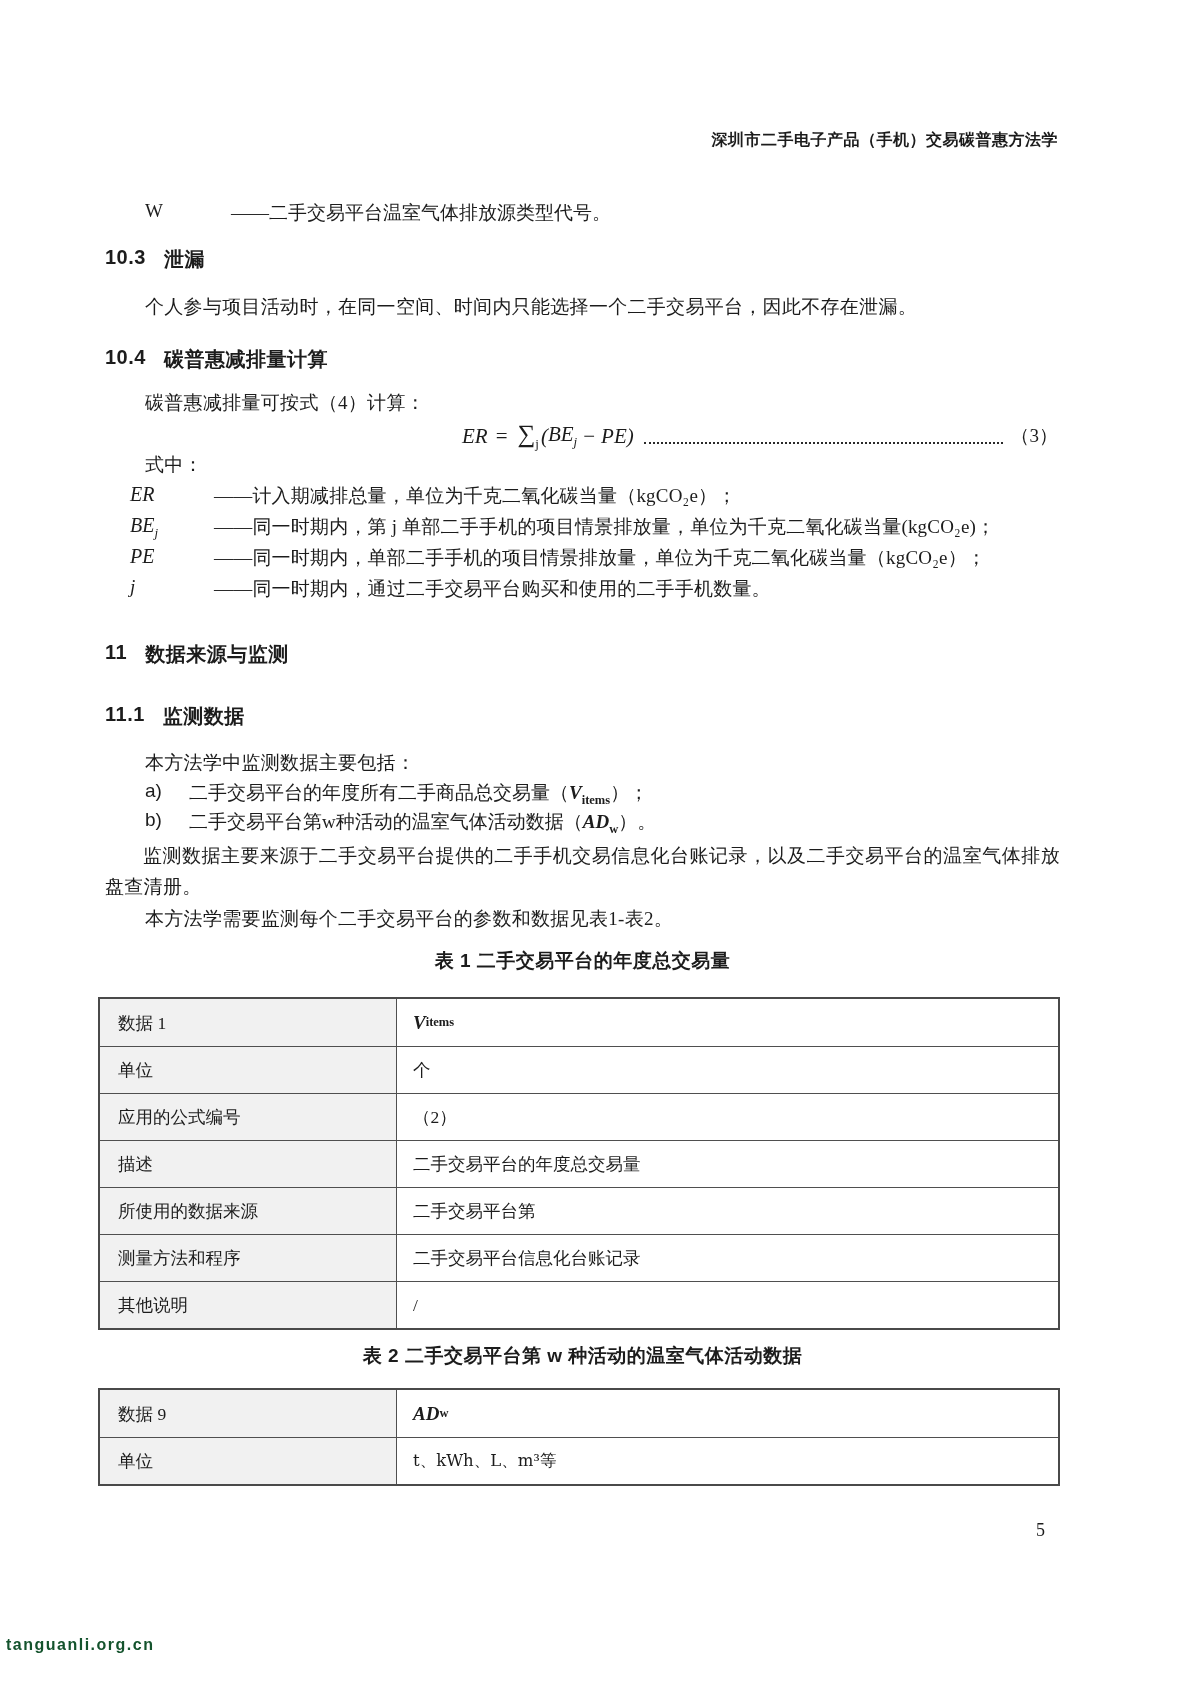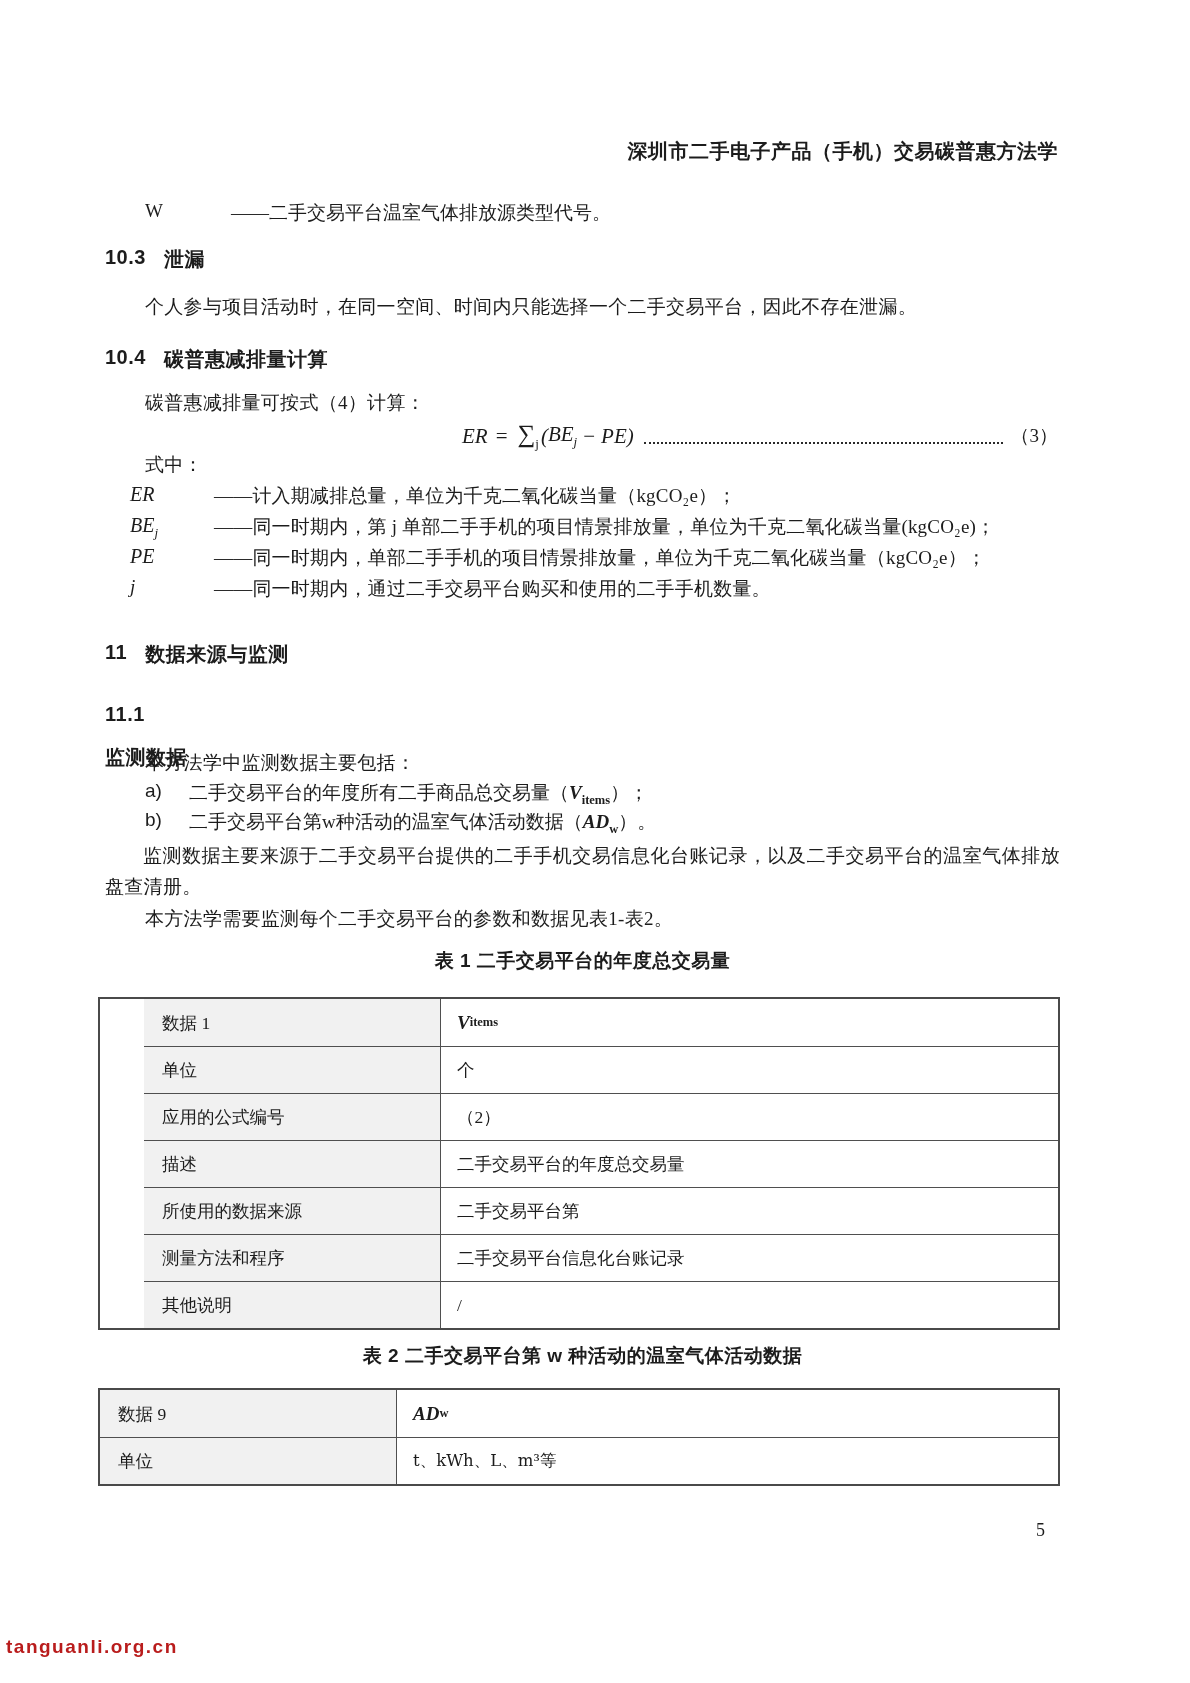--- a/index.html
+++ b/index.html
@@ -4,23 +4,23 @@
 <style>
   html,body { margin:0; padding:0; background:#888; }
   .page {
     position:relative; width:1190px; height:1683px; margin:0 auto;
     background:#ffffff; overflow:hidden;
     font-family:"Liberation Serif","DejaVu Serif",serif; color:#1c1c1c;
   }
   .abs { position:absolute; }
 
   .doc-header {
-    top:138px; right:132px;
+    top:130px; right:132px;
     font-family:Liberation Mono, monospace;
-    font-weight:700; font-size:20px; letter-spacing:0.5px;
+    font-weight:700; font-size:16px; letter-spacing:0.5px;
   }
 
   .sec-heading {
     font-family:"Liberation Sans","DejaVu Sans",sans-serif;
     font-weight:700; font-size:20px; display:flex; gap:18px; letter-spacing:0.5px;justify-content:center;
   }
 
   .body-text { font-size:19px; letter-spacing:0.3px; }
 
   .w-row { display:flex; font-size:19px; }
@@ -63,21 +63,21 @@
   .var-sub { font-style:normal; font-size:12.5px; vertical-align:sub; font-weight:600; }
 
   .item-row { display:flex; font-size:19px; }
   .item-label { width:44px; font-family:"Liberation Sans","DejaVu Sans",sans-serif; }
 
   .para-wrap { width:955px; font-size:19px; line-height:31px; text-align:justify; text-indent:2em; letter-spacing:0.3px; }
 
   .page-number { font-size:18px; }
   .watermark {
     font-family:"Liberation Sans","DejaVu Sans",sans-serif;
-    font-weight:700; font-size:19px; color:#b91c1c; letter-spacing:1.5px;
+    font-weight:700; font-size:16px; color:#14532d; letter-spacing:1.5px;
   }
 </style>
 </head>
 <body>
 
 <div class="page">
 
   <div class="abs doc-header">深圳市二手电子产品（手机）交易碳普惠方法学</div>
 
   <div class="abs w-row" style="top:200px; left:145px;">
@@ -129,21 +129,21 @@
       <span class="term-sym" style="font-size:19px;"><span>j</span><sub></sub></span>
       <span class="term-desc">——同一时期内，通过二手交易平台购买和使用的二手手机数量。</span>
     </div>
   </div>
 
   <div class="abs sec-heading" style="top:641px; left:105px;">
     <span>11</span>
     <span>数据来源与监测</span>
   </div>
 
-  <div class="abs sec-heading" style="top:703px; left:105px;flex-direction:column;">
+  <div class="abs sec-heading" style="top:703px; left:105px;">
     <span>11.1</span>
     <span>监测数据</span>
   </div>
 
   <div class="abs body-text" style="top:750px; left:145px;">本方法学中监测数据主要包括：</div>
 
   <div class="abs item-row" style="top:780px; left:145px;">
     <span class="item-label">a)</span>
     <span><span>二手交易平台的年度所有二手商品总交易量（</span><span class="var">V</span><span class="var-sub">items</span><span>）；</span></span>
   </div>
@@ -152,21 +152,21 @@
     <span class="item-label">b)</span>
     <span><span>二手交易平台第w种活动的温室气体活动数据（</span><span class="var">AD</span><span class="var-sub">w</span><span>）。</span></span>
   </div>
 
   <div class="abs para-wrap" style="top:840px; left:105px;">监测数据主要来源于二手交易平台提供的二手手机交易信息化台账记录，以及二手交易平台的温室气体排放盘查清册。</div>
 
   <div class="abs body-text" style="top:906px; left:145px;">本方法学需要监测每个二手交易平台的参数和数据见表1-表2。</div>
 
   <div class="abs tbl-title" style="top:948px;">表 1  二手交易平台的年度总交易量</div>
 
-  <div class="abs tbl" style="top:997px;padding-left:44px;">
+  <div class="abs tbl" style="top:997px;">
     <div class="cell lab first">数据 1</div>
     <div class="cell val first">
         <span class="var">V</span>
         <span class="var-sub">items</span>
       </div>
 
     <div class="cell lab">单位</div>
     <div class="cell val">个</div>
 
     <div class="cell lab">应用的公式编号</div>

